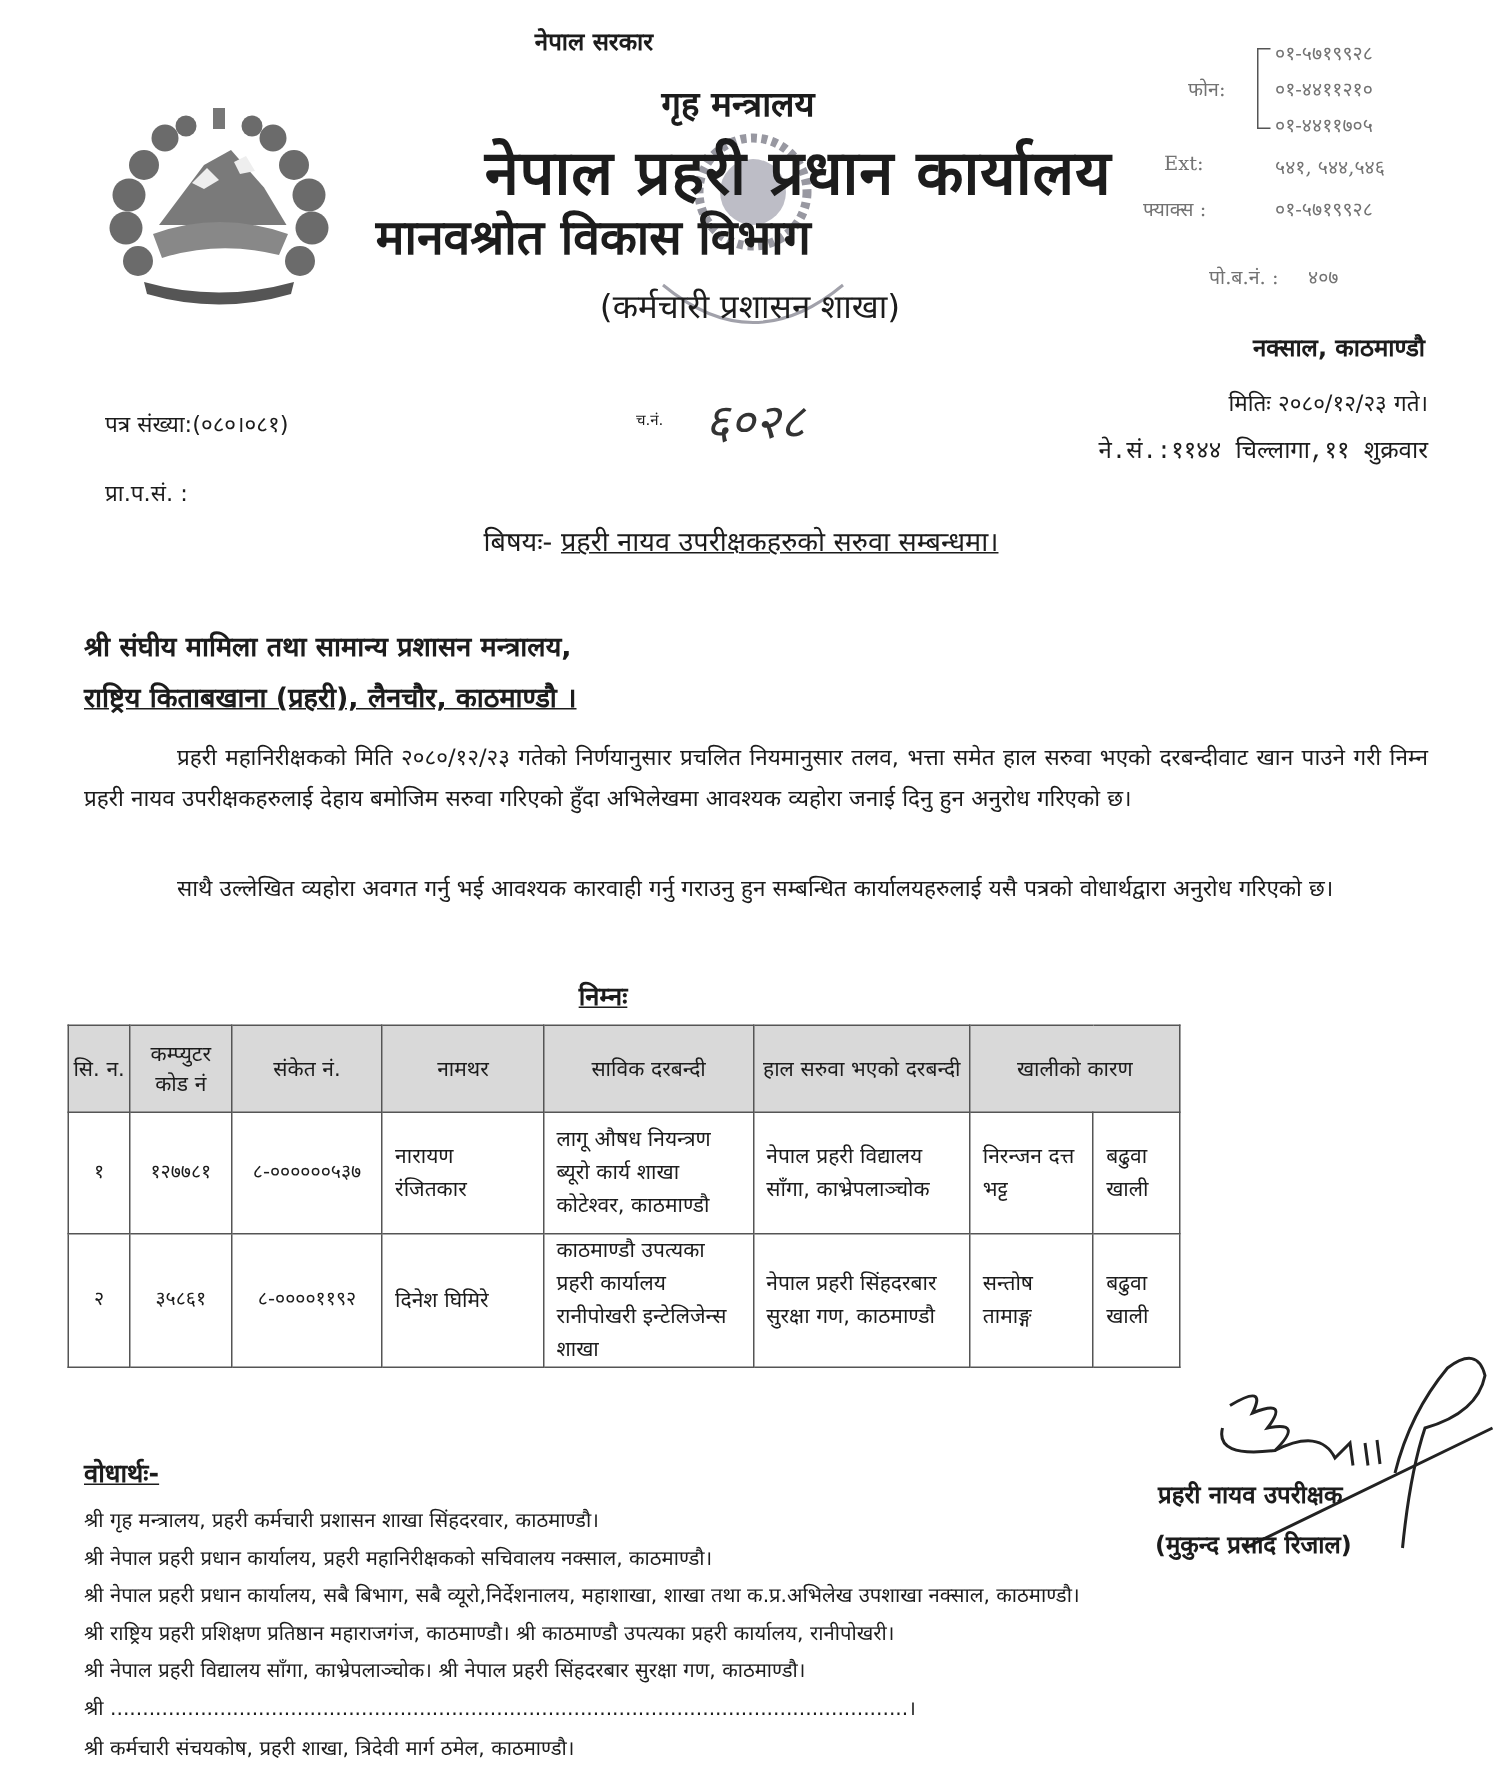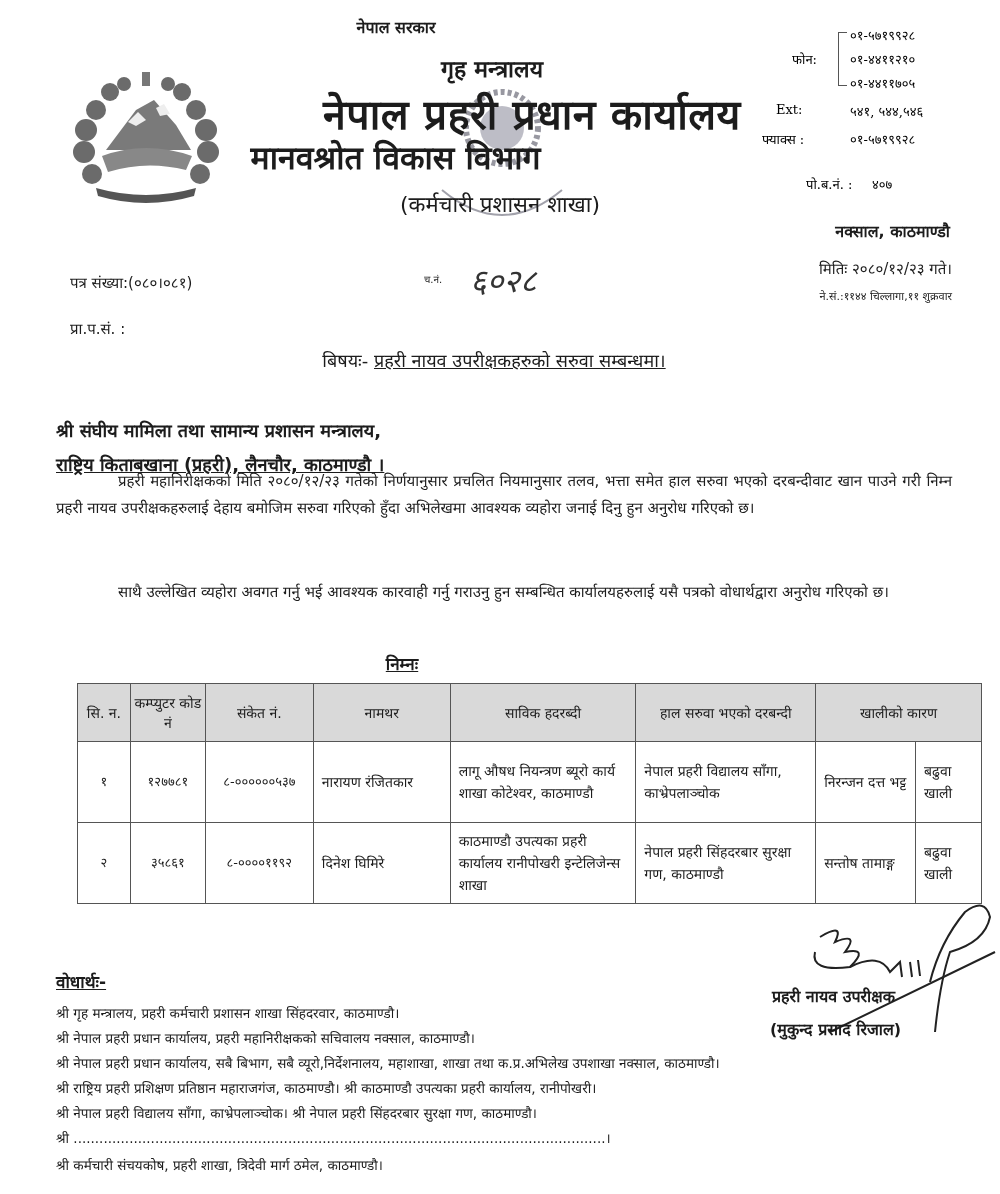--- a/index.html
+++ b/index.html
@@ -6,36 +6,36 @@
   body { width:1000px; height:1194px; position:relative; overflow:hidden;
          font-family:"DejaVu Sans", sans-serif; color:#1c1c1c; }
   .abs { position:absolute; white-space:nowrap; }
   .emblem { position:absolute; left:66px; top:70px; width:160px; height:140px; }
   .hdr-govt { left:0; width:792px; top:16px; text-align:center; font-size:16px; font-weight:bold; }
   .hdr-ministry { left:0; width:984px; top:52px; text-align:center; font-size:23px; font-weight:bold; }
   .hdr-office { left:0; width:1000px; top:85px; text-align:center; font-size:41px; font-weight:bold; letter-spacing:0.5px;padding-left:32px; }
   .hdr-dept { left:0; width:791px; top:135px; text-align:center; font-size:32px; font-weight:bold; }
   .hdr-branch { left:0; width:1000px; top:188px; text-align:center; font-size:22px; }
   .seal { position:absolute; left:432px; top:80px; width:140px; height:150px; opacity:0.55; }
-  .contact { font-family:"DejaVu Serif", serif; font-size:13px; color:#000000; }
+  .contact { font-family:"DejaVu Serif", serif; font-size:13px; color:#737373; }
   .brace { position:absolute; left:838px; top:32px; width:8px; height:52px; border-left:1px solid #555; border-top:1px solid #555; border-bottom:1px solid #555; }
   .addr { right:50px; top:220px; font-size:16px; font-weight:bold; }
   .date { right:48px; top:258px; font-size:15px; }
-  .nepsam { right:48px; top:288px; font-size:11px; }
+  .nepsam { right:48px; top:288px; font-size:16px;font-family:Liberation Mono, monospace; }
   .ref { left:70px; top:272px; font-size:15px; }
   .chno-label { left:424px; top:272px; font-size:10px;text-align:right; }
   .chno-val { left:470px; top:258px; font-size:32px; font-family:"DejaVu Serif", serif; font-style:italic; color:#333; }
   .prapasa { left:70px; top:318px; font-size:15px; }
   .subject { left:0; width:988px; top:348px; text-align:center; font-size:18px; }
   .subject .u { text-decoration:underline; }
   .addressee1 { left:56px; top:418px; font-size:18px; font-weight:bold; }
   .addressee2 { left:56px; top:452px; font-size:18px; font-weight:bold; text-decoration:underline; }
   .para { position:absolute; left:56px; width:896px; font-size:15px; line-height:27px; text-align:justify; text-indent:62px; }
   .nimna { left:0; width:804px; top:652px; text-align:center; font-size:17px; font-weight:bold; text-decoration:underline; }
-  table.tbl { position:absolute; left:45px; top:683px; width:905px; border-collapse:collapse; font-size:14px;margin-left:32px; }
+  table.tbl { position:absolute; left:45px; top:683px; width:742px; border-collapse:collapse; font-size:14px; }
   table.tbl th, table.tbl td { border:1.3px solid #555; vertical-align:middle; }
   table.tbl th { background:#d9d9d9; font-weight:normal; text-align:center; height:55px; line-height:20px; font-size:14px; }
   table.tbl td { height:80px; line-height:22px; padding:0 8px; }
   table.tbl td.c { text-align:center; }
   table.tbl td.num { font-size:13px; }
   .bodhartha-title { left:56px; top:970px; font-size:17px; font-weight:bold; text-decoration:underline; }
   .cc { left:56px; font-size:13.5px; }
   .sig-title { left:772px; top:985px; font-size:16px; font-weight:bold; }
   .sig-name { left:770px; top:1018px; font-size:16px; font-weight:bold; }
   .signature { position:absolute; left:790px; top:892px; width:210px; height:150px; }
@@ -98,42 +98,42 @@
 <div class="abs prapasa">प्रा.प.सं. :</div>
 
 <div class="abs subject">
   <span>बिषयः-</span>
   <span class="u">प्रहरी नायव उपरीक्षकहरुको सरुवा सम्बन्धमा।</span>
 </div>
 
 <div class="abs addressee1">श्री संघीय मामिला तथा सामान्य प्रशासन मन्त्रालय,</div>
 <div class="abs addressee2">राष्ट्रिय किताबखाना (प्रहरी), लैनचौर, काठमाण्डौ ।</div>
 
-<div class="para" style="top:468px;">प्रहरी महानिरीक्षकको मिति २०८०/१२/२३ गतेको निर्णयानुसार प्रचलित नियमानुसार तलव, भत्ता समेत हाल सरुवा भएको दरबन्दीवाट खान पाउने गरी निम्न प्रहरी नायव उपरीक्षकहरुलाई देहाय बमोजिम सरुवा गरिएको हुँदा अभिलेखमा आवश्यक व्यहोरा जनाई दिनु हुन अनुरोध गरिएको छ।</div>
+<div class="para" style="top:492px;">प्रहरी महानिरीक्षकको मिति २०८०/१२/२३ गतेको निर्णयानुसार प्रचलित नियमानुसार तलव, भत्ता समेत हाल सरुवा भएको दरबन्दीवाट खान पाउने गरी निम्न प्रहरी नायव उपरीक्षकहरुलाई देहाय बमोजिम सरुवा गरिएको हुँदा अभिलेखमा आवश्यक व्यहोरा जनाई दिनु हुन अनुरोध गरिएको छ।</div>
 <div class="para" style="top:579px;">साथै उल्लेखित व्यहोरा अवगत गर्नु भई आवश्यक कारवाही गर्नु गराउनु हुन सम्बन्धित कार्यालयहरुलाई यसै पत्रको वोधार्थद्वारा अनुरोध गरिएको छ।</div>
 
 <div class="abs nimna">निम्नः</div>
 <table class="tbl">
   <colgroup>
     <col style="width:53px">
       <col style="width:75px">
       <col style="width:108px">
       <col style="width:137px">
     <col style="width:186px">
       <col style="width:180px">
       <col style="width:100px">
       <col style="width:66px">
   </colgroup>
   <thead>
     <tr>
       <th>सि. न.</th>
       <th>कम्प्युटर कोड नं</th>
       <th>संकेत नं.</th>
       <th>नामथर</th>
-      <th>साविक हदरब्दी</th>
+      <th>साविक दरबन्दी</th>
       <th>हाल सरुवा भएको दरबन्दी</th>
       <th colspan="2">खालीको कारण</th>
     </tr>
   </thead>
   <tbody>
     <tr>
       <td class="c num">१</td>
       <td class="c num">१२७७८१</td>
       <td class="c num">८-००००००५३७</td>
       <td>नारायण रंजितकार</td>

